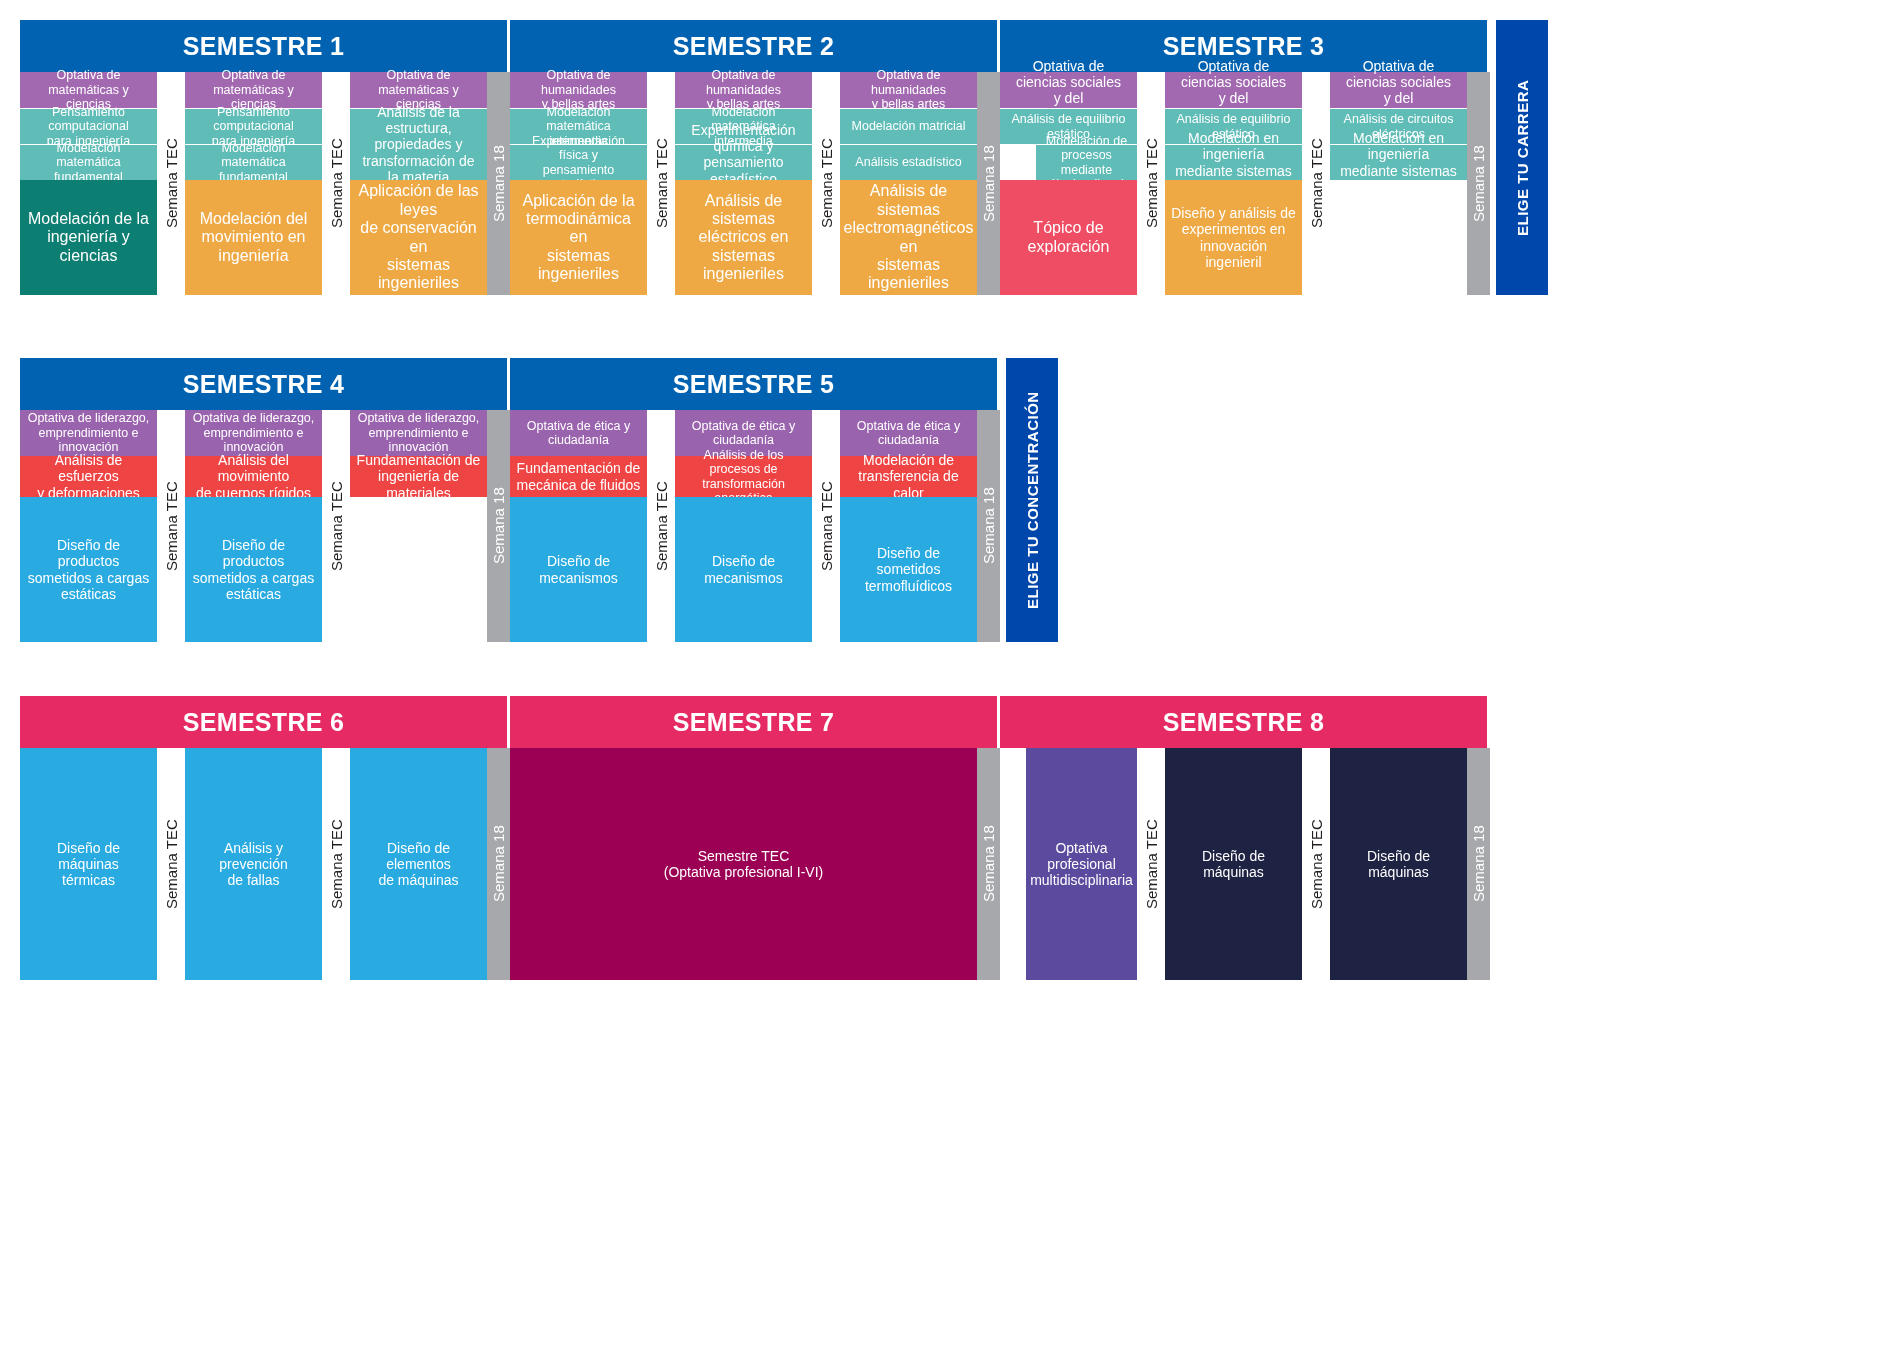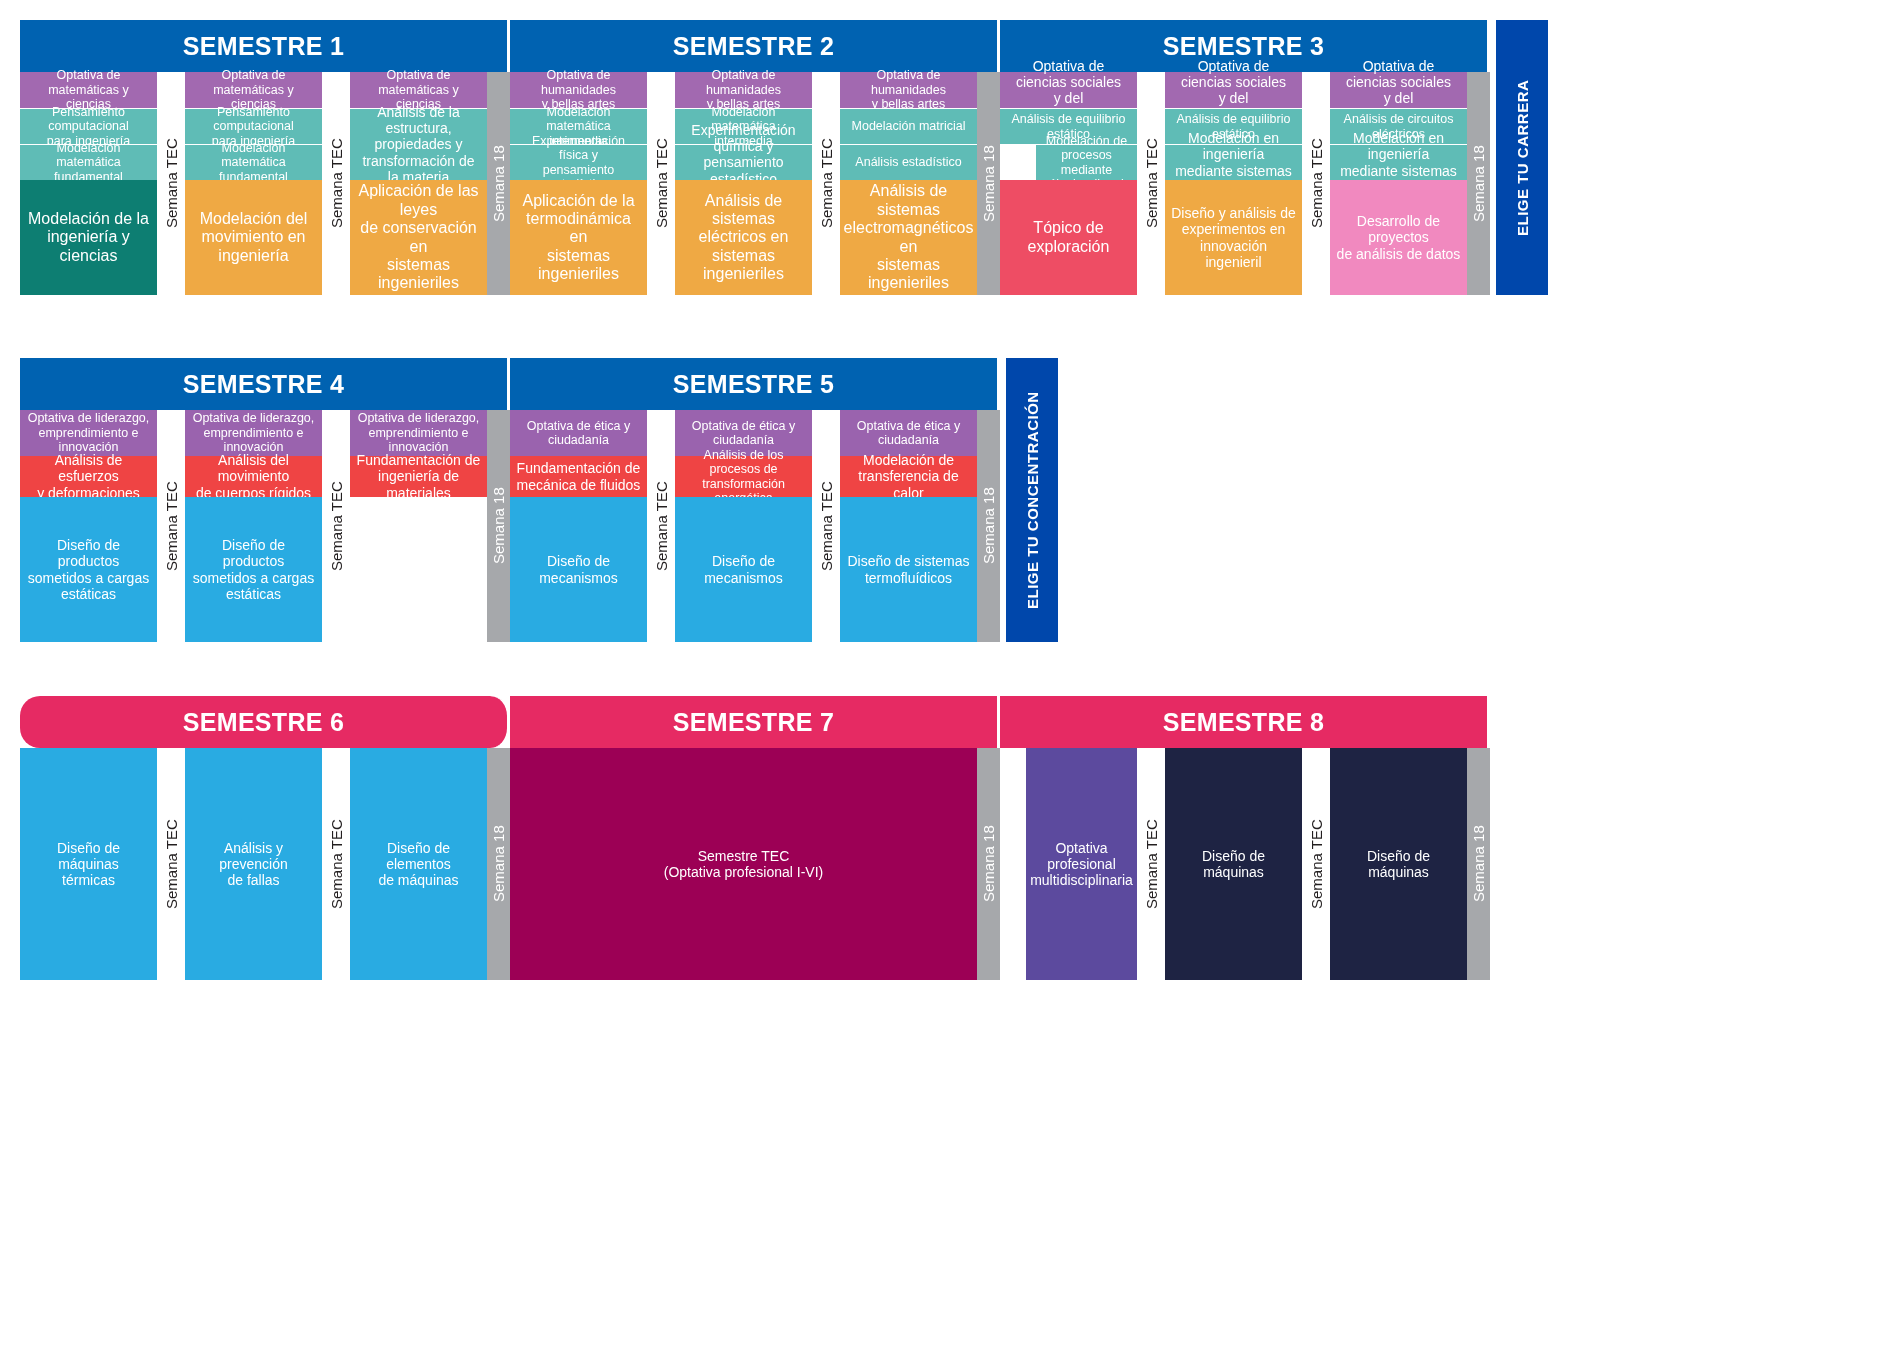--- a/index.html
+++ b/index.html
@@ -221,23 +221,20 @@
 
         <div class="vstrip tec" style="width:28px;height:223px;">Semana TEC</div>
 
         <div class="col" style="width:137px;">
           <div class="cell c-optativa t-xsmall" style="height:36px;white-space:pre-line;">Optativa de ciencias sociales
 y del comportamiento</div>
           <div class="cell c-teal t-small" style="height:36px;white-space:pre-line;">Análisis de circuitos
 eléctricos</div>
           <div class="cell c-teal t-xsmall" style="height:36px;white-space:pre-line;">Modelación en ingeniería
 mediante sistemas dinámicos</div>
-          <div class="cell c-pink t-mid" style="height:115px;white-space:pre-line;">Desarrollo de
-proyectos
-de análisis de datos</div>
         </div>
 
         <div class="vstrip s18" style="width:23px;height:223px;">Semana 18</div>
       </div>
     </div>
 
     <div class="elige" style="width:52px;height:275px;margin-left:6px;">ELIGE TU CARRERA</div>
   </div>
 
   <div class="row" style="position:absolute;left:20px;top:358px;">
@@ -308,35 +305,35 @@
 mecanismos</div>
         </div>
 
         <div class="vstrip tec" style="width:28px;height:232px;">Semana TEC</div>
 
         <div class="col" style="width:137px;">
           <div class="cell c-optativa-dark t-small" style="height:46px;white-space:pre-line;">Optativa de ética y
 ciudadanía</div>
           <div class="cell c-navy t-mid" style="height:41px;white-space:pre-line;">Modelación de
 transferencia de calor</div>
-          <div class="cell c-lightblue t-mid" style="height:145px;white-space:pre-line;">Diseño de sistemas
+          <div class="cell c-lightblue t-mid" style="height:145px;white-space:pre-line;">Diseño de sometidos
 termofluídicos</div>
         </div>
 
         <div class="vstrip s18" style="width:23px;height:232px;">Semana 18</div>
       </div>
     </div>
 
     <div class="elige" style="width:52px;height:284px;margin-left:6px;">ELIGE TU CONCENTRACIÓN</div>
   </div>
 
   <div class="row" style="position:absolute;left:20px;top:696px;">
 
     <div class="sem-group">
-      <div class="sem-header pink" style="width:490px;border-radius:20px;">SEMESTRE 6</div>
+      <div class="sem-header pink" style="width:490px;">SEMESTRE 6</div>
       <div class="cols">
 
         <div class="col" style="width:137px;">
           <div class="cell c-lightblue t-mid" style="height:232px;white-space:pre-line;">Diseño de máquinas
 térmicas</div>
         </div>
 
         <div class="vstrip tec" style="width:28px;height:232px;">Semana TEC</div>
 
         <div class="col" style="width:137px;">

